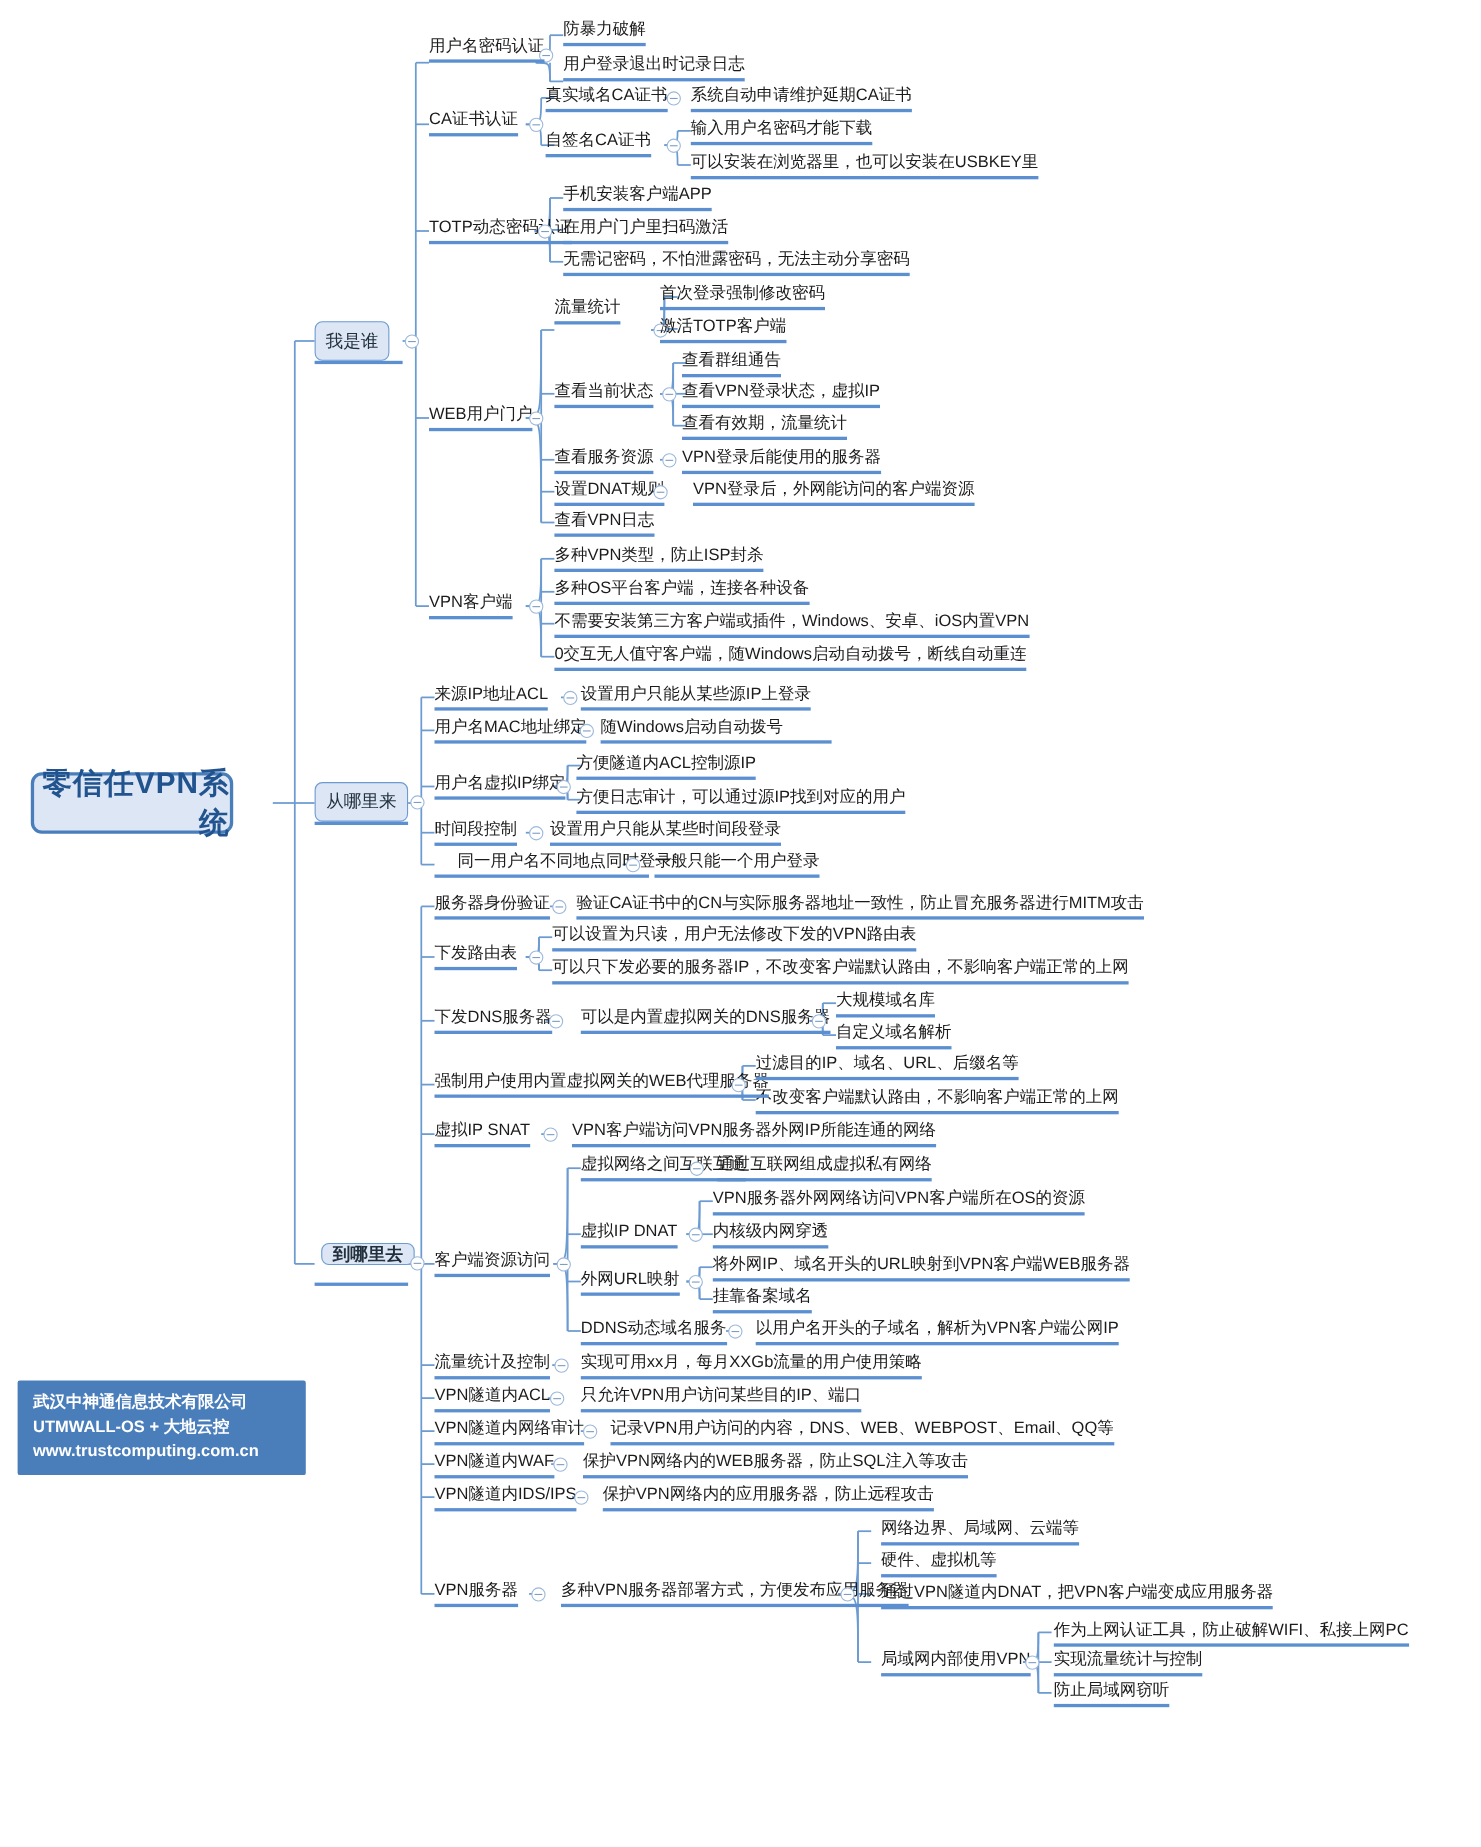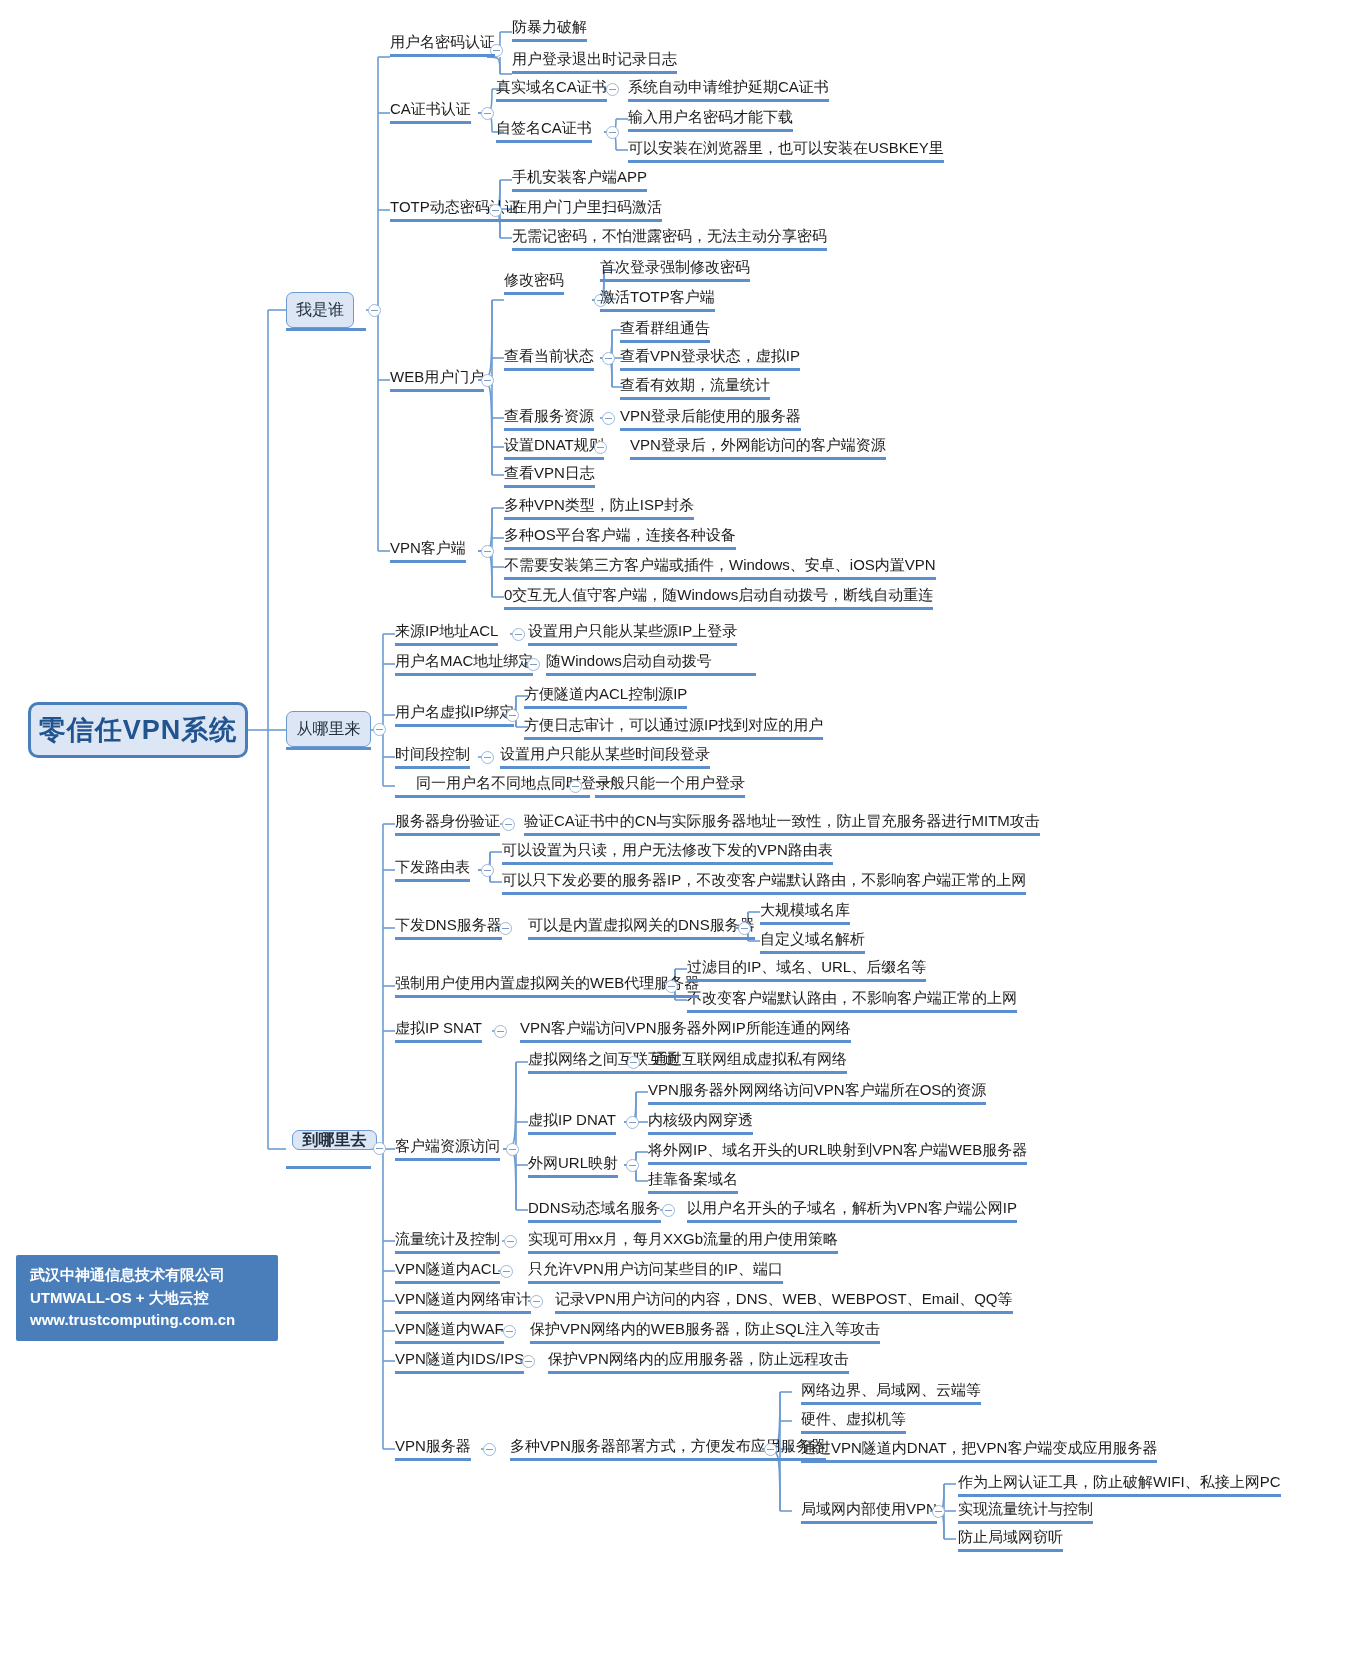--- a/index.html
+++ b/index.html
@@ -255,21 +255,21 @@
 
       <path d="M930 1511 C 944 1511, 944 1511, 944 1484"></path>
       <path d="M930 1511 C 944 1511, 944 1511, 944 1539"></path>
       <path d="M944 1484 L956 1484"></path>
       <path d="M944 1511 L956 1511"></path>
       <path d="M944 1539 L956 1539"></path>
       <path d="M944 1484 L944 1539"></path>
     </g>
   </svg>
 
-  <div class="root" style="left:28px;top:702px;width:220px;height:56px;text-align:right;">
+  <div class="root" style="left:28px;top:702px;width:184px;height:56px;text-align:right;">
     <span>零信任VPN系统</span>
   </div>
 
   <div class="lvl1" style="left:286px;top:292px;width:68px;height:36px;">
     <span>我是谁</span>
   </div>
   <div class="toggle" style="left:368px;top:304px;"></div>
 
   <div class="lvl1" style="left:286px;top:711px;width:85px;height:36px;">
     <span>从哪里来</span>
@@ -298,21 +298,21 @@
 
   <div class="node" style="left:390px;top:199px;"><span class="txt">TOTP动态密码认证</span></div>
   <div class="toggle" style="left:489px;top:204px;"></div>
   <div class="node" style="left:512px;top:169px;"><span class="txt">手机安装客户端APP</span></div>
   <div class="node" style="left:512px;top:199px;"><span class="txt">在用户门户里扫码激活</span></div>
   <div class="node" style="left:512px;top:228px;"><span class="txt">无需记密码，不怕泄露密码，无法主动分享密码</span></div>
 
   <div class="node" style="left:390px;top:369px;"><span class="txt">WEB用户门户</span></div>
   <div class="toggle" style="left:481px;top:374px;"></div>
 
-  <div class="node" style="left:504px;top:272px;"><span class="txt">修改密码</span></div>
+  <div class="node" style="left:504px;top:272px;"><span class="txt">流量统计</span></div>
   <div class="toggle" style="left:594px;top:294px;"></div>
   <div class="node" style="left:600px;top:259px;"><span class="txt">首次登录强制修改密码</span></div>
   <div class="node" style="left:600px;top:289px;"><span class="txt">激活TOTP客户端</span></div>
 
   <div class="node" style="left:504px;top:348px;"><span class="txt">查看当前状态</span></div>
   <div class="toggle" style="left:602px;top:352px;"></div>
   <div class="node" style="left:620px;top:320px;"><span class="txt">查看群组通告</span></div>
   <div class="node" style="left:620px;top:348px;"><span class="txt">查看VPN登录状态，虚拟IP</span></div>
   <div class="node" style="left:620px;top:377px;"><span class="txt">查看有效期，流量统计</span></div>
 

